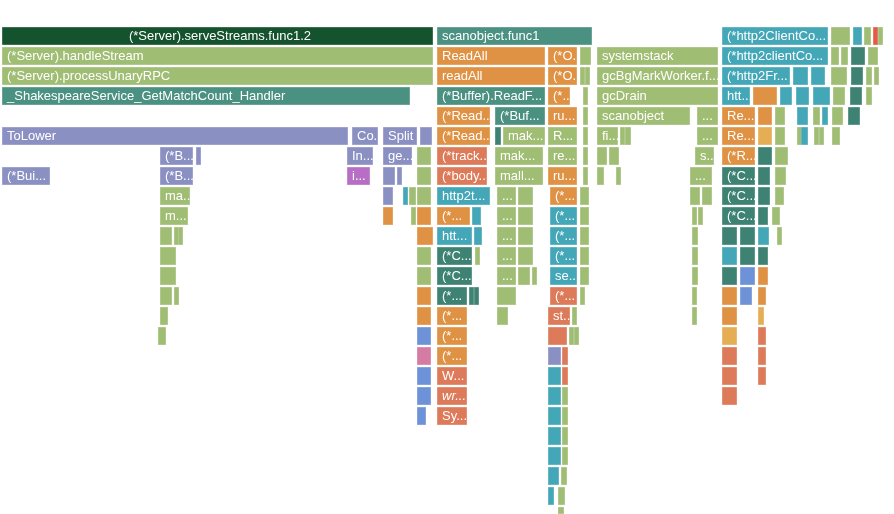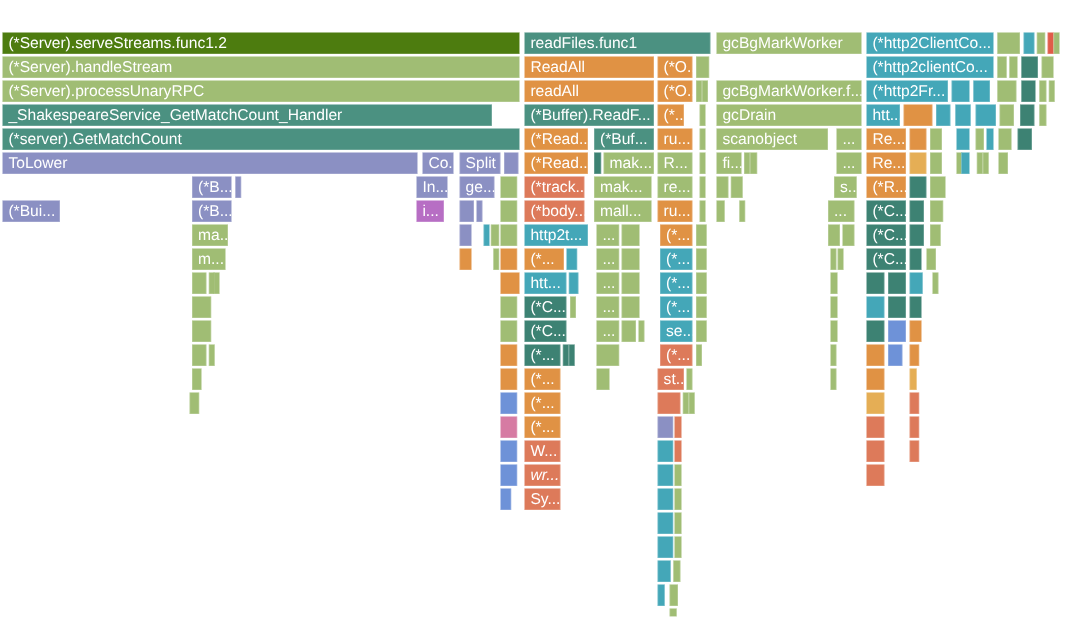--- a/index.html
+++ b/index.html
@@ -22,33 +22,33 @@
     white-space:nowrap;
     box-shadow:inset 0 0 0 0.5px rgba(255,255,255,0.35);
     cursor:pointer;
   }
   .cell.root{font-size:13.5px;}
 </style>
 </head>
 <body>
 
 <div class="stage">
-    <div class="cell" title="(*Server).serveStreams.func1.2" style="left: 2px; top: 27px; width: 431px; height: 18px; background: #4d7c0f;">(*Server).serveStreams.func1.2</div>
-    <div class="cell" title="readFiles.func1" style="left: 437px; top: 27px; width: 155px; height: 18px; background: rgb(75, 145, 129);">readFiles.func1</div>
-    <div class="cell" title="gcBgMarkWorker" style="left: 597px; top: 27px; width: 121px; height: 18px; background: rgb(160, 189, 116);">gcBgMarkWorker</div>
+    <div class="cell" title="(*Server).serveStreams.func1.2" style="left: 2px; top: 27px; width: 431px; height: 18px; background: #14532d; text-align: center;">(*Server).serveStreams.func1.2</div>
+    <div class="cell" title="readFiles.func1" style="left: 437px; top: 27px; width: 155px; height: 18px; background: rgb(75, 145, 129);">scanobject.func1</div>
     <div class="cell" title="(*http2ClientCo..." style="left: 722px; top: 27px; width: 106px; height: 18px; background: rgb(68, 167, 184);">(*http2ClientCo...</div>
     <div class="cell" style="left: 831px; top: 27px; width: 19px; height: 18px; background: rgb(160, 189, 116);"></div>
     <div class="cell" style="left: 853px; top: 27px; width: 9px; height: 18px; background: rgb(68, 167, 184);"></div>
     <div class="cell" style="left: 864px; top: 27px; width: 7px; height: 18px; background: rgb(160, 189, 116);"></div>
     <div class="cell" style="left: 873px; top: 27px; width: 4px; height: 18px; background: rgb(224, 92, 73);"></div>
     <div class="cell" style="left: 878px; top: 27px; width: 5px; height: 18px; background: rgb(160, 189, 116);"></div>
     <div class="cell" title="(*Server).handleStream" style="left: 2px; top: 47px; width: 431px; height: 18px; background: rgb(160, 189, 116);">(*Server).handleStream</div>
     <div class="cell" title="ReadAll" style="left: 437px; top: 47px; width: 108px; height: 18px; background: rgb(224, 146, 68);">ReadAll</div>
     <div class="cell" title="(*O..." style="left: 548px; top: 47px; width: 29px; height: 18px; background: rgb(224, 146, 68);">(*O...</div>
     <div class="cell" style="left: 580px; top: 47px; width: 11px; height: 18px; background: rgb(160, 189, 116);"></div>
+    <div class="cell" title="systemstack" style="left: 597px; top: 47px; width: 121px; height: 18px; background: rgb(160, 189, 116);">systemstack</div>
     <div class="cell" title="(*http2clientCo..." style="left: 722px; top: 47px; width: 106px; height: 18px; background: rgb(68, 167, 184);">(*http2clientCo...</div>
     <div class="cell" style="left: 831px; top: 47px; width: 8px; height: 18px; background: rgb(160, 189, 116);"></div>
     <div class="cell" style="left: 841px; top: 47px; width: 7px; height: 18px; background: rgb(160, 189, 116);"></div>
     <div class="cell" style="left: 851px; top: 47px; width: 14px; height: 18px; background: rgb(61, 130, 115);"></div>
     <div class="cell" style="left: 868px; top: 47px; width: 10px; height: 18px; background: rgb(160, 189, 116);"></div>
     <div class="cell" title="(*Server).processUnaryRPC" style="left: 2px; top: 67px; width: 431px; height: 18px; background: rgb(160, 189, 116);">(*Server).processUnaryRPC</div>
     <div class="cell" title="readAll" style="left: 437px; top: 67px; width: 108px; height: 18px; background: rgb(224, 146, 68);">readAll</div>
     <div class="cell" title="(*O..." style="left: 548px; top: 67px; width: 29px; height: 18px; background: rgb(224, 146, 68);">(*O...</div>
     <div class="cell" style="left: 580px; top: 67px; width: 3px; height: 18px; background: rgb(160, 189, 116);"></div>
     <div class="cell" style="left: 585px; top: 67px; width: 3px; height: 18px; background: rgb(160, 189, 116);"></div>
@@ -66,21 +66,20 @@
     <div class="cell" style="left: 583px; top: 87px; width: 4px; height: 18px; background: rgb(160, 189, 116);"></div>
     <div class="cell" title="gcDrain" style="left: 597px; top: 87px; width: 121px; height: 18px; background: rgb(160, 189, 116);">gcDrain</div>
     <div class="cell" title="htt..." style="left: 722px; top: 87px; width: 28px; height: 18px; background: rgb(68, 167, 184);">htt...</div>
     <div class="cell" style="left: 753px; top: 87px; width: 24px; height: 18px; background: rgb(224, 146, 68);"></div>
     <div class="cell" style="left: 780px; top: 87px; width: 12px; height: 18px; background: rgb(68, 167, 184);"></div>
     <div class="cell" style="left: 796px; top: 87px; width: 13px; height: 18px; background: rgb(68, 167, 184);"></div>
     <div class="cell" style="left: 813px; top: 87px; width: 17px; height: 18px; background: rgb(68, 167, 184);"></div>
     <div class="cell" style="left: 833px; top: 87px; width: 12px; height: 18px; background: rgb(160, 189, 116);"></div>
     <div class="cell" style="left: 850px; top: 87px; width: 12px; height: 18px; background: rgb(61, 130, 115);"></div>
     <div class="cell" style="left: 866px; top: 87px; width: 6px; height: 18px; background: rgb(160, 189, 116);"></div>
-    <div class="cell" title="(*server).GetMatchCount" style="left: 2px; top: 107px; width: 431px; height: 18px; background: rgb(75, 145, 129);">(*server).GetMatchCount</div>
     <div class="cell" title="(*Read..." style="left: 437px; top: 107px; width: 53px; height: 18px; background: rgb(224, 146, 68);">(*Read...</div>
     <div class="cell" title="(*Buf..." style="left: 495px; top: 107px; width: 50px; height: 18px; background: rgb(75, 145, 129);">(*Buf...</div>
     <div class="cell" title="ru..." style="left: 548px; top: 107px; width: 29px; height: 18px; background: rgb(224, 146, 68);">ru...</div>
     <div class="cell" style="left: 583px; top: 107px; width: 4px; height: 18px; background: rgb(160, 189, 116);"></div>
     <div class="cell" title="scanobject" style="left: 597px; top: 107px; width: 93px; height: 18px; background: rgb(160, 189, 116);">scanobject</div>
     <div class="cell" title="..." style="left: 697px; top: 107px; width: 21px; height: 18px; background: rgb(160, 189, 116);">...</div>
     <div class="cell" title="Re..." style="left: 722px; top: 107px; width: 33px; height: 18px; background: rgb(224, 146, 68);">Re...</div>
     <div class="cell" style="left: 758px; top: 107px; width: 14px; height: 18px; background: rgb(224, 146, 68);"></div>
     <div class="cell" style="left: 775px; top: 107px; width: 10px; height: 18px; background: rgb(160, 189, 116);"></div>
     <div class="cell" style="left: 797px; top: 107px; width: 11px; height: 18px; background: rgb(68, 167, 184);"></div>

